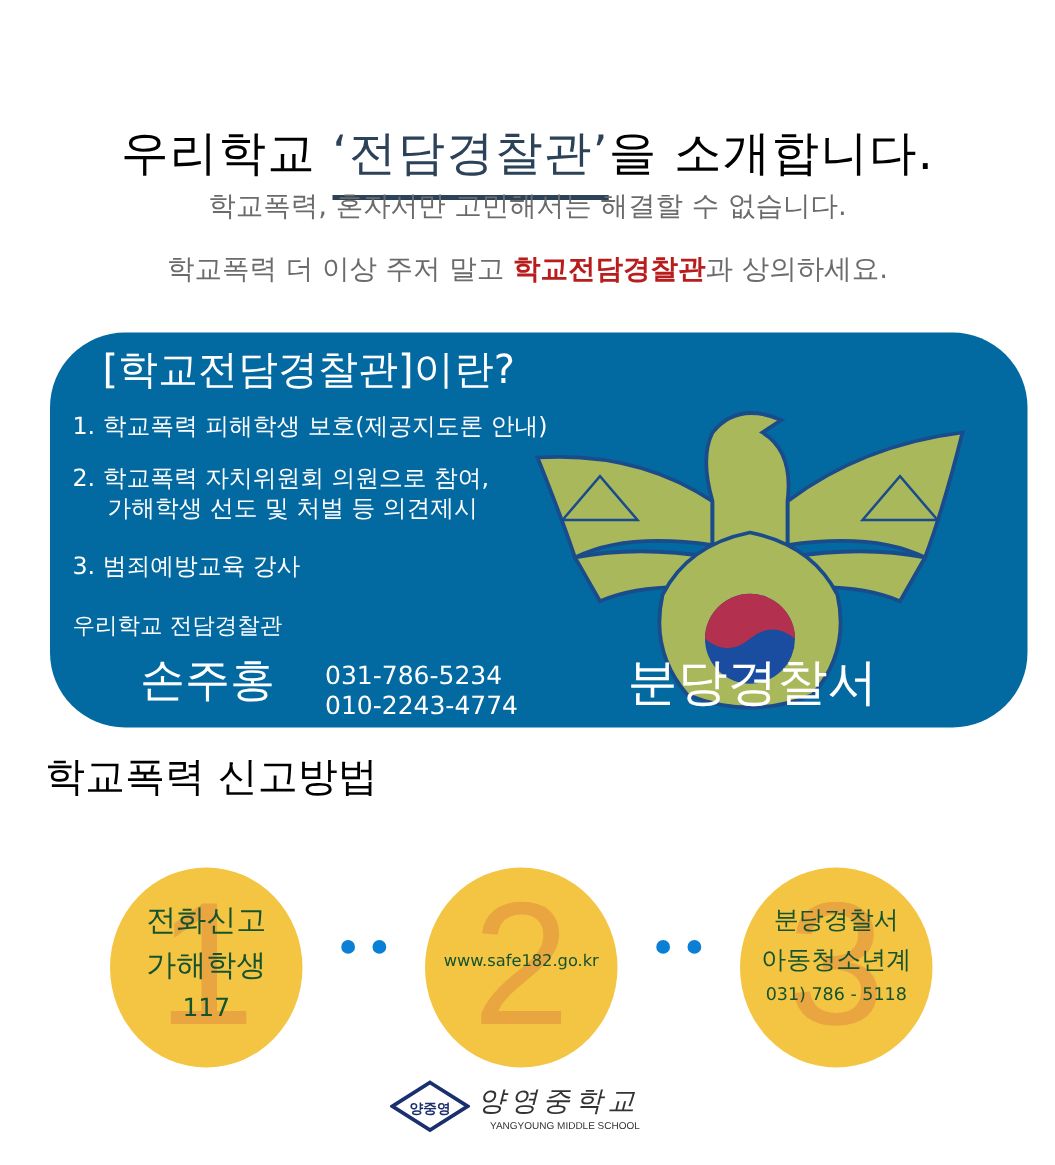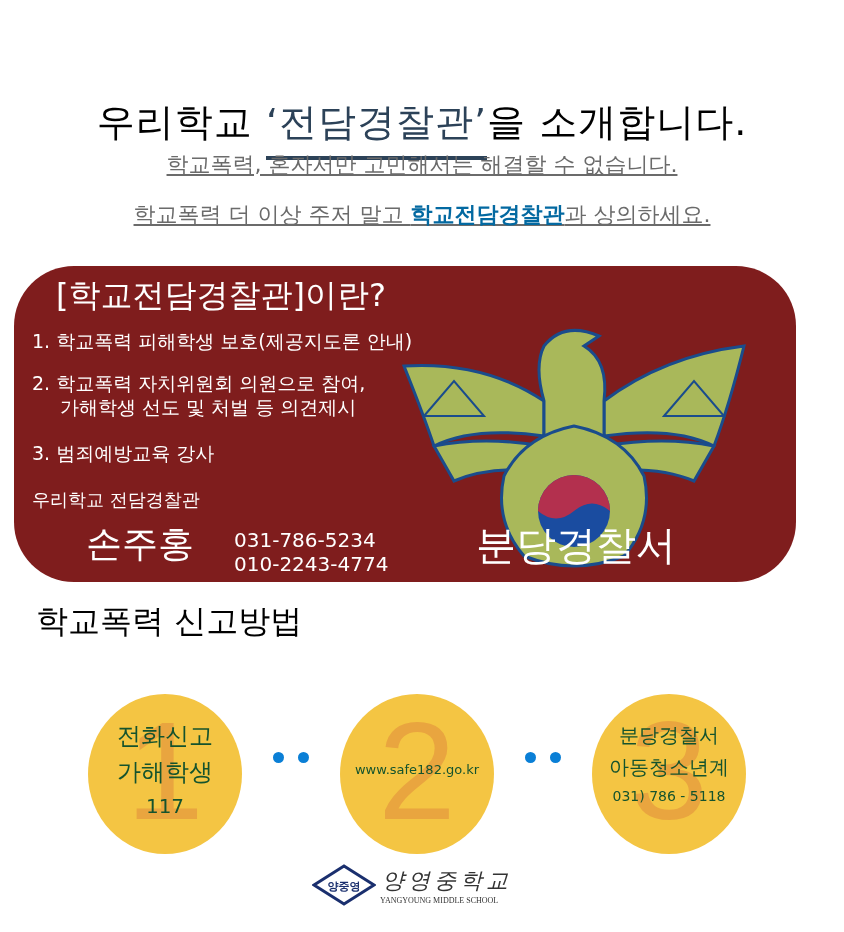--- a/index.html
+++ b/index.html
@@ -1,41 +1,41 @@
 <!DOCTYPE html>
 <html><head>
 <meta charset="utf-8">
 <style>
   html, body { margin:0; padding:0; background:#fff; }
   body { width:844px; height:932px; position:relative; overflow:hidden; font-family:"DejaVu Sans", sans-serif; }
   .abs { position:absolute; }
   .title { left:0; top:58px; width:844px; text-align:center; font-size:38px; color:#000; letter-spacing:1px; white-space:nowrap;margin-top:39px; }
   .title .hl { color:#2c4258; position:relative; display:inline-block; }
   .title .hl::after { content:""; position:absolute; left:0; right:0; bottom:-12px; height:4px; background:#2c4258; }
-  .sub1, .sub2 { left:0; width:844px; text-align:center; font-size:22px; color:#6b6b6b; white-space:nowrap;text-decoration:underline; }
+  .sub1, .sub2 { left:0; width:844px; text-align:center; font-size:22px; color:#6b6b6b; white-space:nowrap; }
   .sub1 { top:150px; }
   .sub2 { top:200px; }
-  .sub2 .em { color:#0369a1; font-weight:bold; }
-  .panel { left:14px; top:266px; width:782px; height:316px; background:#7f1d1d; border-radius:60px 60px 60px 60px; overflow:hidden; }
+  .sub2 .em { color:#b91c1c; font-weight:bold; }
+  .panel { left:40px; top:266px; width:782px; height:316px; background:#0369a1; border-radius:60px 60px 60px 60px; overflow:hidden; }
   .panel-title { left:42px; top:8px; font-size:32px; color:#fff; white-space:nowrap; }
   .pitem { left:18px; font-size:19px; color:#fff; white-space:nowrap; line-height:22px; }
   .emblem { left:380px; top:40px; width:360px; height:270px; }
   .officer-label { left:18px; top:222px; font-size:18px; color:#fff; white-space:nowrap; }
   .officer-name { left:72px; top:254px; font-size:36px; color:#fff; }
   .phones { left:220px; top:262px; font-size:20px; color:#fff; line-height:24px; }
   .station { left:462px; top:252px; font-size:40px; color:#fff; white-space:nowrap; }
   .report-title { left:36px; top:600px; font-size:32px; color:#000; white-space:nowrap; }
   .circle { width:154px; height:160px; border-radius:50%; background:#f4c543; overflow:hidden; }
   .bignum { position:absolute; left:0; right:0; text-align:center; font-size:140px; color:#e9a53f; top:-4px; font-family:"Liberation Sans", sans-serif; }
   .ctext { position:absolute; left:0; right:0; text-align:center; color:#14532d; }
   .dots { font-size:0; }
   .dot { display:inline-block; width:11px; height:11px; border-radius:50%; background:#0a7fd6; margin:0 7px; }
   .logo { left:312px; top:862px; width:220px; height:50px; }
   .logo-name { position:absolute; left:70px; top:4px; font-size:22px; color:#333; letter-spacing:4px; white-space:nowrap;font-style:italic; }
-  .logo-sub { position:absolute; left:68px; top:34px; font-size:8px; color:#333; white-space:nowrap; font-family:Liberation Serif, serif; }
+  .logo-sub { position:absolute; left:80px; top:34px; font-size:8px; color:#333; white-space:nowrap; font-family:Liberation Sans, sans-serif; }
 </style>
 </head>
 <body>
 
 <div class="abs title">
   <span>우리학교 </span><span class="hl">‘전담경찰관’</span><span>을 소개합니다.</span>
 </div>
 
 <div class="abs sub1">학교폭력, 혼자서만 고민해서는 해결할 수 없습니다.</div>
 <div class="abs sub2">

